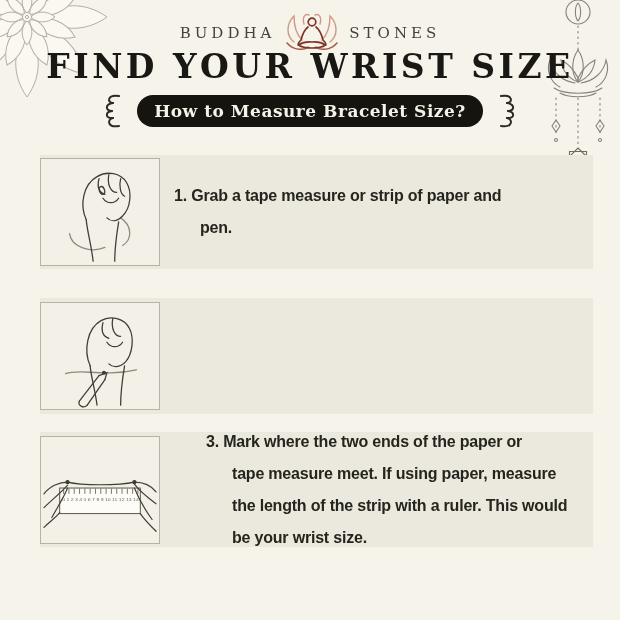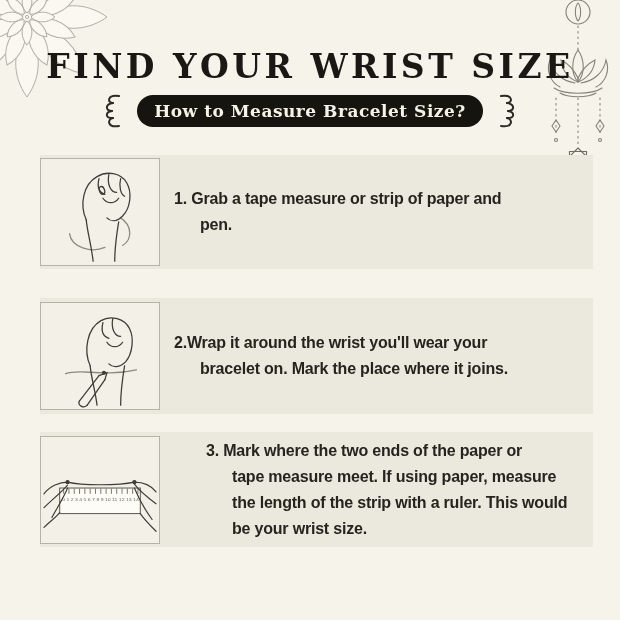--- a/index.html
+++ b/index.html
@@ -53,21 +53,21 @@
     flex:0 0 118px;height:106px;margin-left:0;
     background:#f3f1e7;border:1px solid #b6b2a7;
     display:flex;align-items:center;justify-content:center;
   }
   .step-textwrap{flex:1;display:flex;align-items:center;min-width:0;}
   .step-text{
     margin:0 2px 0 40px;
     text-indent:-26px;
     white-space:pre-line;
     font-size:16px;font-weight:700;letter-spacing:-0.2px;
-    line-height:26px;color:#25241e;
+    line-height:32px;color:#25241e;
   }
   
   .footer-note{
     position:absolute;top:568px;left:0;width:620px;
     text-align:center;
     font-size:16.5px;font-weight:700;letter-spacing:-0.2px;color:#201f1a;
   }
   svg{display:block;}
 </style>
 </head>
@@ -138,20 +138,44 @@
         <path d="M27.5,153.5 H44.5 V170.5 H27.5 Z"></path>
         <circle cx="36" cy="162" r="3.5"></circle>
       </g>
       <path d="M36,180 C39,184 39,189 36,192 C33,189 33,184 36,180 Z"></path>
       <path d="M36,192 C31,190 28,187 27,183"></path>
       <path d="M36,192 C41,190 44,187 45,183"></path>
       <path d="M36,196 V212" stroke-dasharray="1.5 4"></path>
     </svg>
   </div>
 
+  <div class="logo-row">
+    <span class="logo-word">BUDDHA</span>
+    <span>
+      <svg width="56" height="42" viewBox="0 0 56 42" fill="none" stroke-linecap="round">
+        <g stroke="#cf9a82" stroke-width="1.4">
+          <path d="M10,30 C2,24 2,12 10,4 C10,14 12,22 18,28"></path>
+          <path d="M46,30 C54,24 54,12 46,4 C46,14 44,22 38,28"></path>
+          <path d="M20,12 C18,5 21,1 25,3"></path>
+          <path d="M36,12 C38,5 35,1 31,3"></path>
+        </g>
+        <g stroke="#a35a3f" stroke-width="1.5">
+          <path d="M3,31 C9,38 19,39 24,35"></path>
+          <path d="M53,31 C47,38 37,39 32,35"></path>
+        </g>
+        <g stroke="#7e3326" stroke-width="1.7">
+          <circle cx="28" cy="10" r="3.8"></circle>
+          <path d="M24,15 C20,18 18,24 17,28 C15,30 13.5,32 14.5,33"></path>
+          <path d="M32,15 C36,18 38,24 39,28 C41,30 42.5,32 41.5,33"></path>
+          <path d="M14.5,33 C20,37 36,37 41.5,33 C37,30 32,29.5 28,30 C24,29.5 19,30 14.5,33 Z"></path>
+        </g>
+      </svg>
+    </span>
+    <span class="logo-word">STONES</span>
+  </div>
 
   <div class="page-title">FIND YOUR WRIST SIZE</div>
 
   <div class="badge-row">
     <span class="flourish">
       <svg width="26" height="40" viewBox="0 0 26 40" fill="none" stroke="#2b2a24" stroke-width="2" stroke-linecap="round">
         <path d="M21,5 C9,3 9,12 15,12"></path>
         <path d="M15,12 C7,13 7,20 14,20"></path>
         <path d="M14,20 C7,21 7,28 15,27"></path>
         <path d="M15,27 C9,28 9,37 21,35"></path>
@@ -204,24 +228,20 @@
           <path d="M62,18 C60,26 62,32 68,34"></path>
           <path d="M72,14 C70,24 74,32 80,32"></path>
           <path d="M66,38 C70,44 78,44 82,38"></path>
           <path d="M38,98 L58,72"></path>
           <path d="M46,102 L64,76"></path>
           <path d="M58,72 L66,69 L64,76"></path>
           <path d="M38,98 C36,102 42,106 46,102"></path>
           <circle cx="63" cy="69" r="1.4" fill="#403d37"></circle>
         </svg>
       </span>
-    </div>
-    <div class="step-textwrap">
-      <p class="step-text">2.Wrap it around the wrist you'll wear your
-bracelet on. Mark the place where it joins.</p>
     </div>
   </div>
 
   <div class="step-row row-3">
     <div class="illus-box">
       <span>
         <svg width="116" height="104" viewBox="0 0 118 104" fill="none" stroke="#403d37" stroke-width="1.2" stroke-linecap="round">
           <rect x="18" y="50" width="82" height="26" fill="#fdfcf6" stroke="#55524a" stroke-width="1"></rect>
           <path stroke="#55524a" stroke-width="0.8" d="M22,51V55.5M27.4,51V55.5M32.8,51V55.5M38.2,51V55.5M43.6,51V55.5M49,51V55.5M54.4,51V55.5M59.8,51V55.5M65.2,51V55.5M70.6,51V55.5M76,51V55.5M81.4,51V55.5M86.8,51V55.5M92.2,51V55.5M97.6,51V55.5"></path>
           <text x="59.5" y="63.5" text-anchor="middle" font-size="3.8" fill="#6f6c64" stroke="none" textLength="78" lengthAdjust="spacingAndGlyphs">0 1 2 3 4 5 6 7 8 9 10 11 12 13 14</text>

